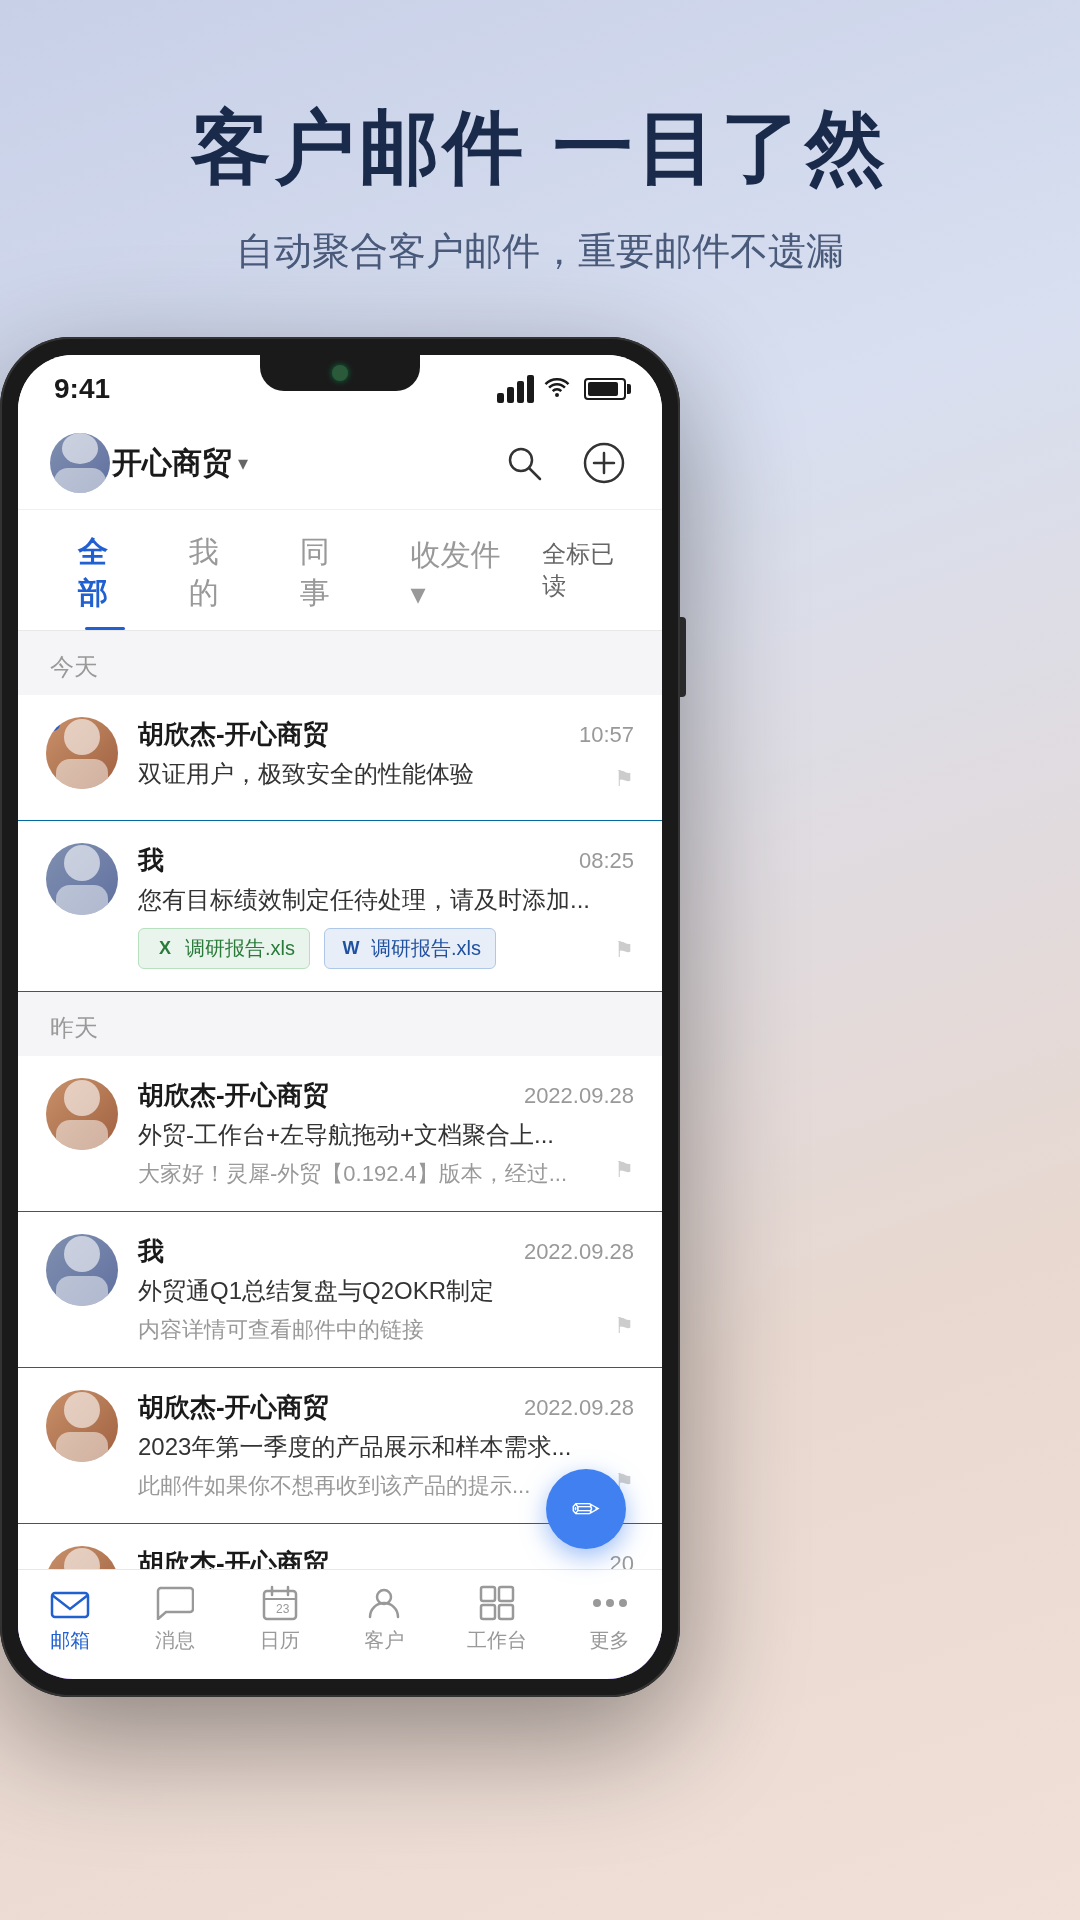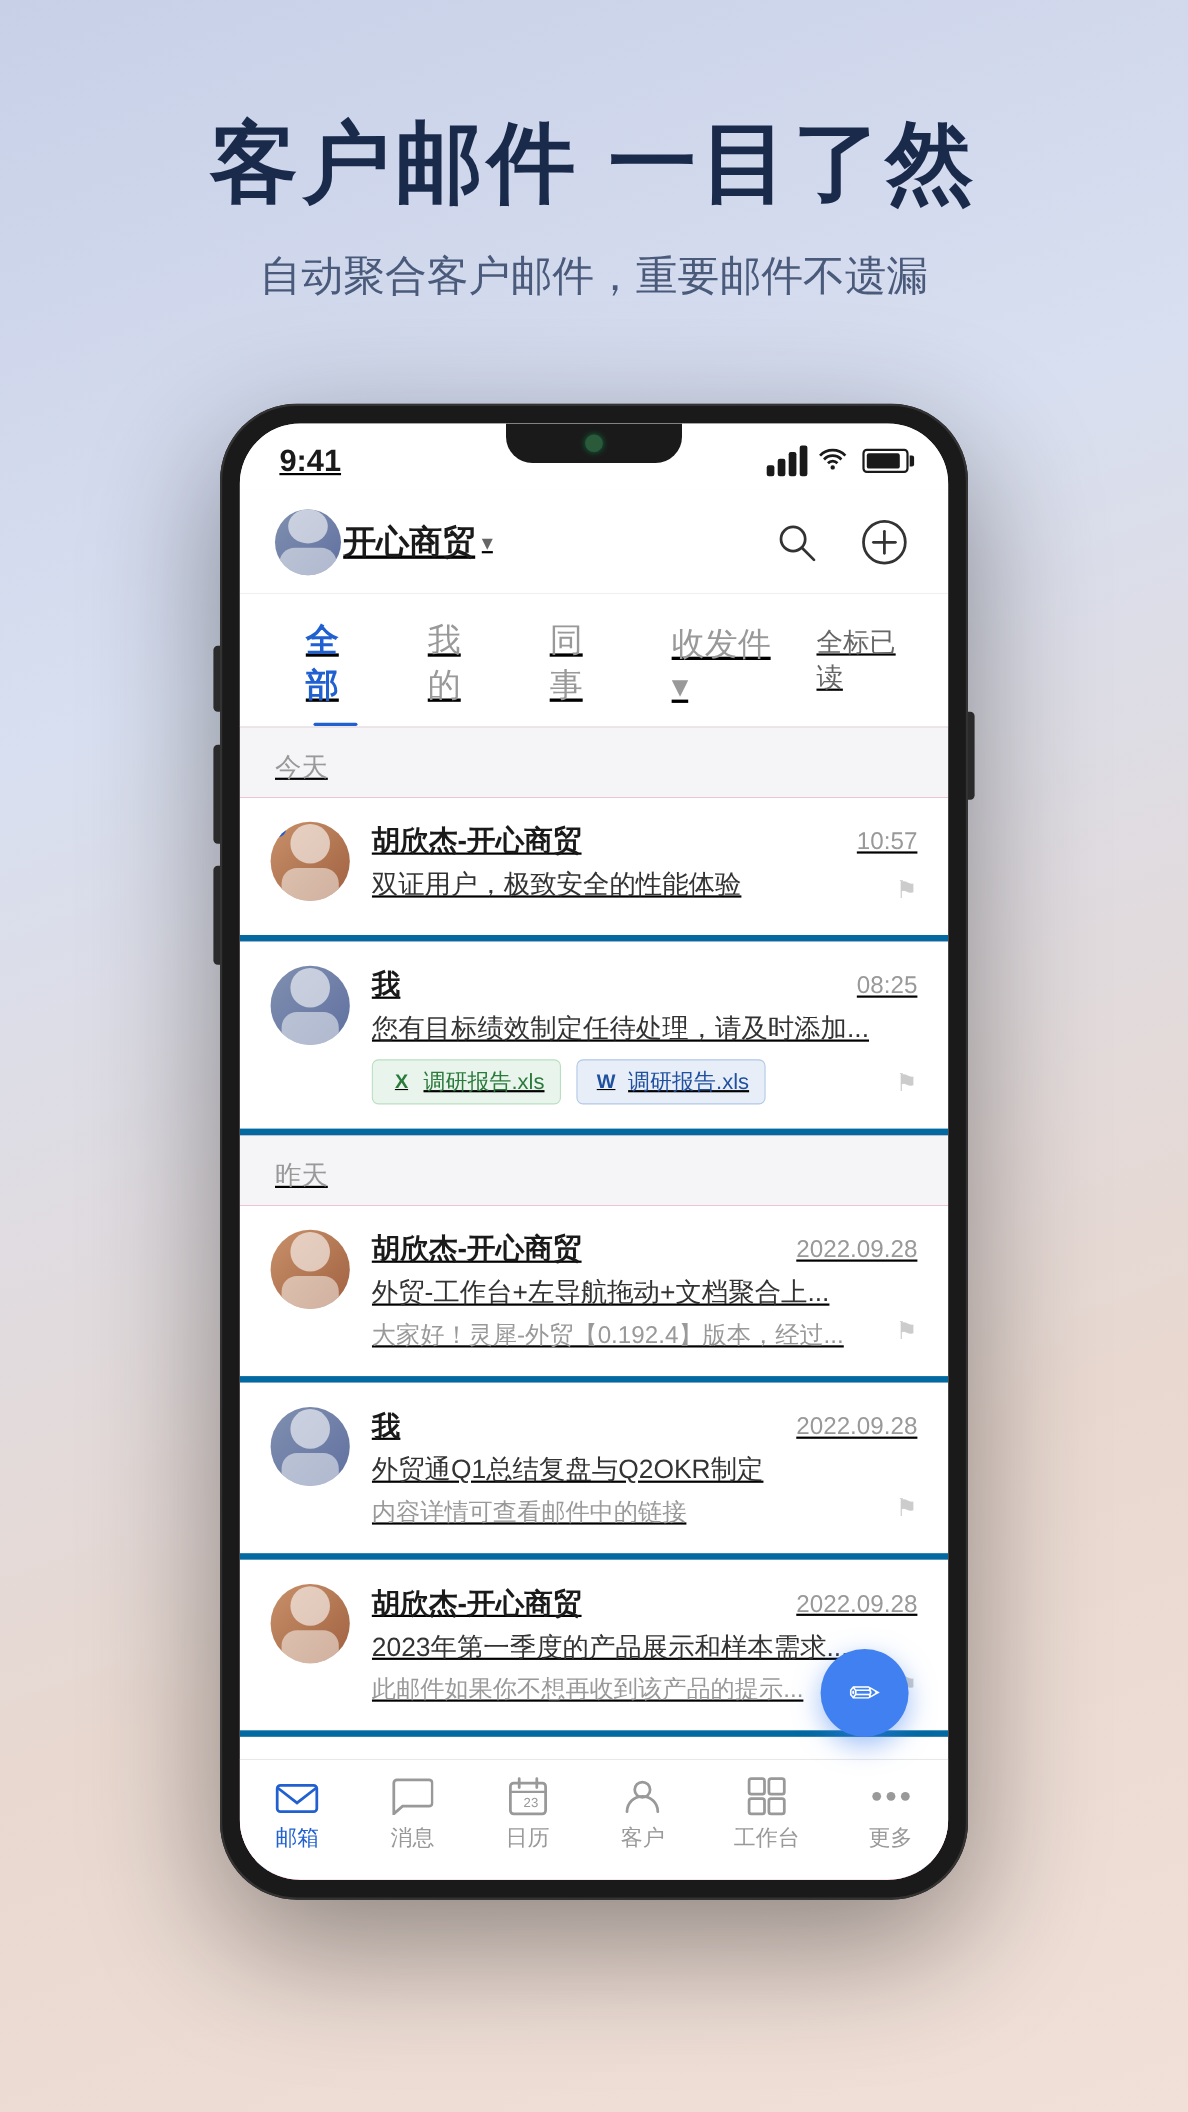--- a/index.html
+++ b/index.html
@@ -27,23 +27,20 @@
     .page-subtitle {
       font-size: 38px;
       color: #4a5a7a;
       margin-top: 30px;
       font-weight: 400;
     }
 
     
     .phone-wrapper {
       display: flex;
-      justify-content: center;
-      margin-top: 30px;
-      text-decoration: underline;
     }
     .phone-frame {
       width: 680px;
       height: 1360px;
       background: #1a1a1a;
       border-radius: 70px;
       padding: 18px;
       box-shadow: 0 40px 120px rgba(0,0,0,0.4), inset 0 0 0 2px #333;
       position: relative;
     }
@@ -224,37 +221,37 @@
     }
     .tab-spacer { flex: 1; }
     .mark-all-read {
       font-size: 24px;
       color: #666;
       cursor: pointer;
     }
 
     
     .email-list {
-      background: #be185d;
+      background: #6d28d9;
       overflow-y: auto;
       height: calc(100% - 200px);
     }
     .section-header {
       padding: 20px 32px 12px;
       font-size: 24px;
       color: #999;
       background: #f5f5f7;
     }
     .email-item {
       background: white;
       padding: 22px 28px;
       display: flex;
       align-items: flex-start;
       gap: 20px;
-      border-bottom: 6px solid #0369a1;
+      border-bottom: 1px solid #0369a1;
       position: relative;
     }
     .email-avatar {
       width: 72px;
       height: 72px;
       border-radius: 50%;
       flex-shrink: 0;
       overflow: hidden;
       position: relative;
     }

